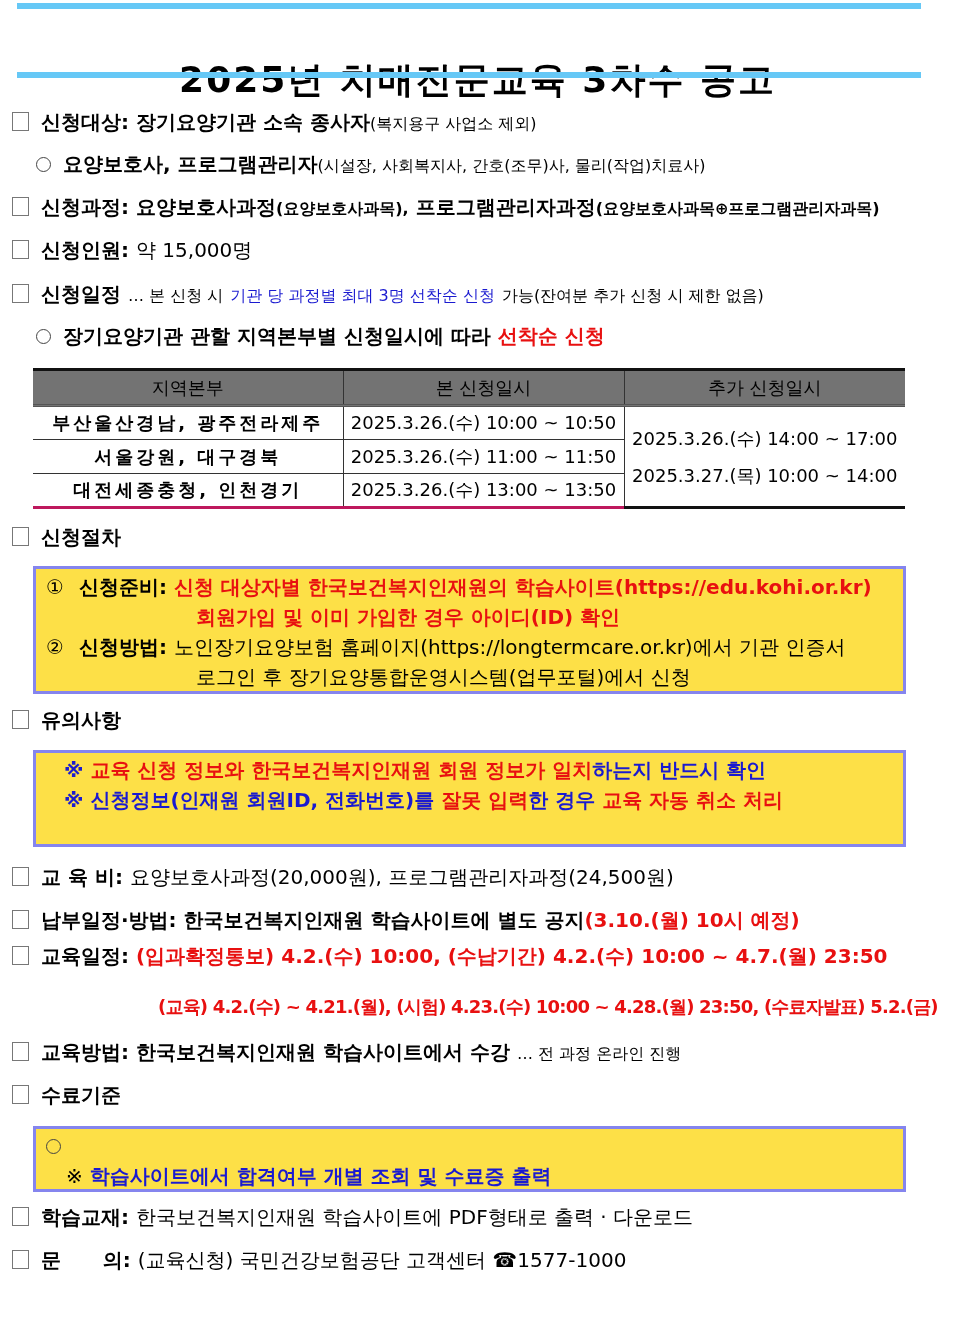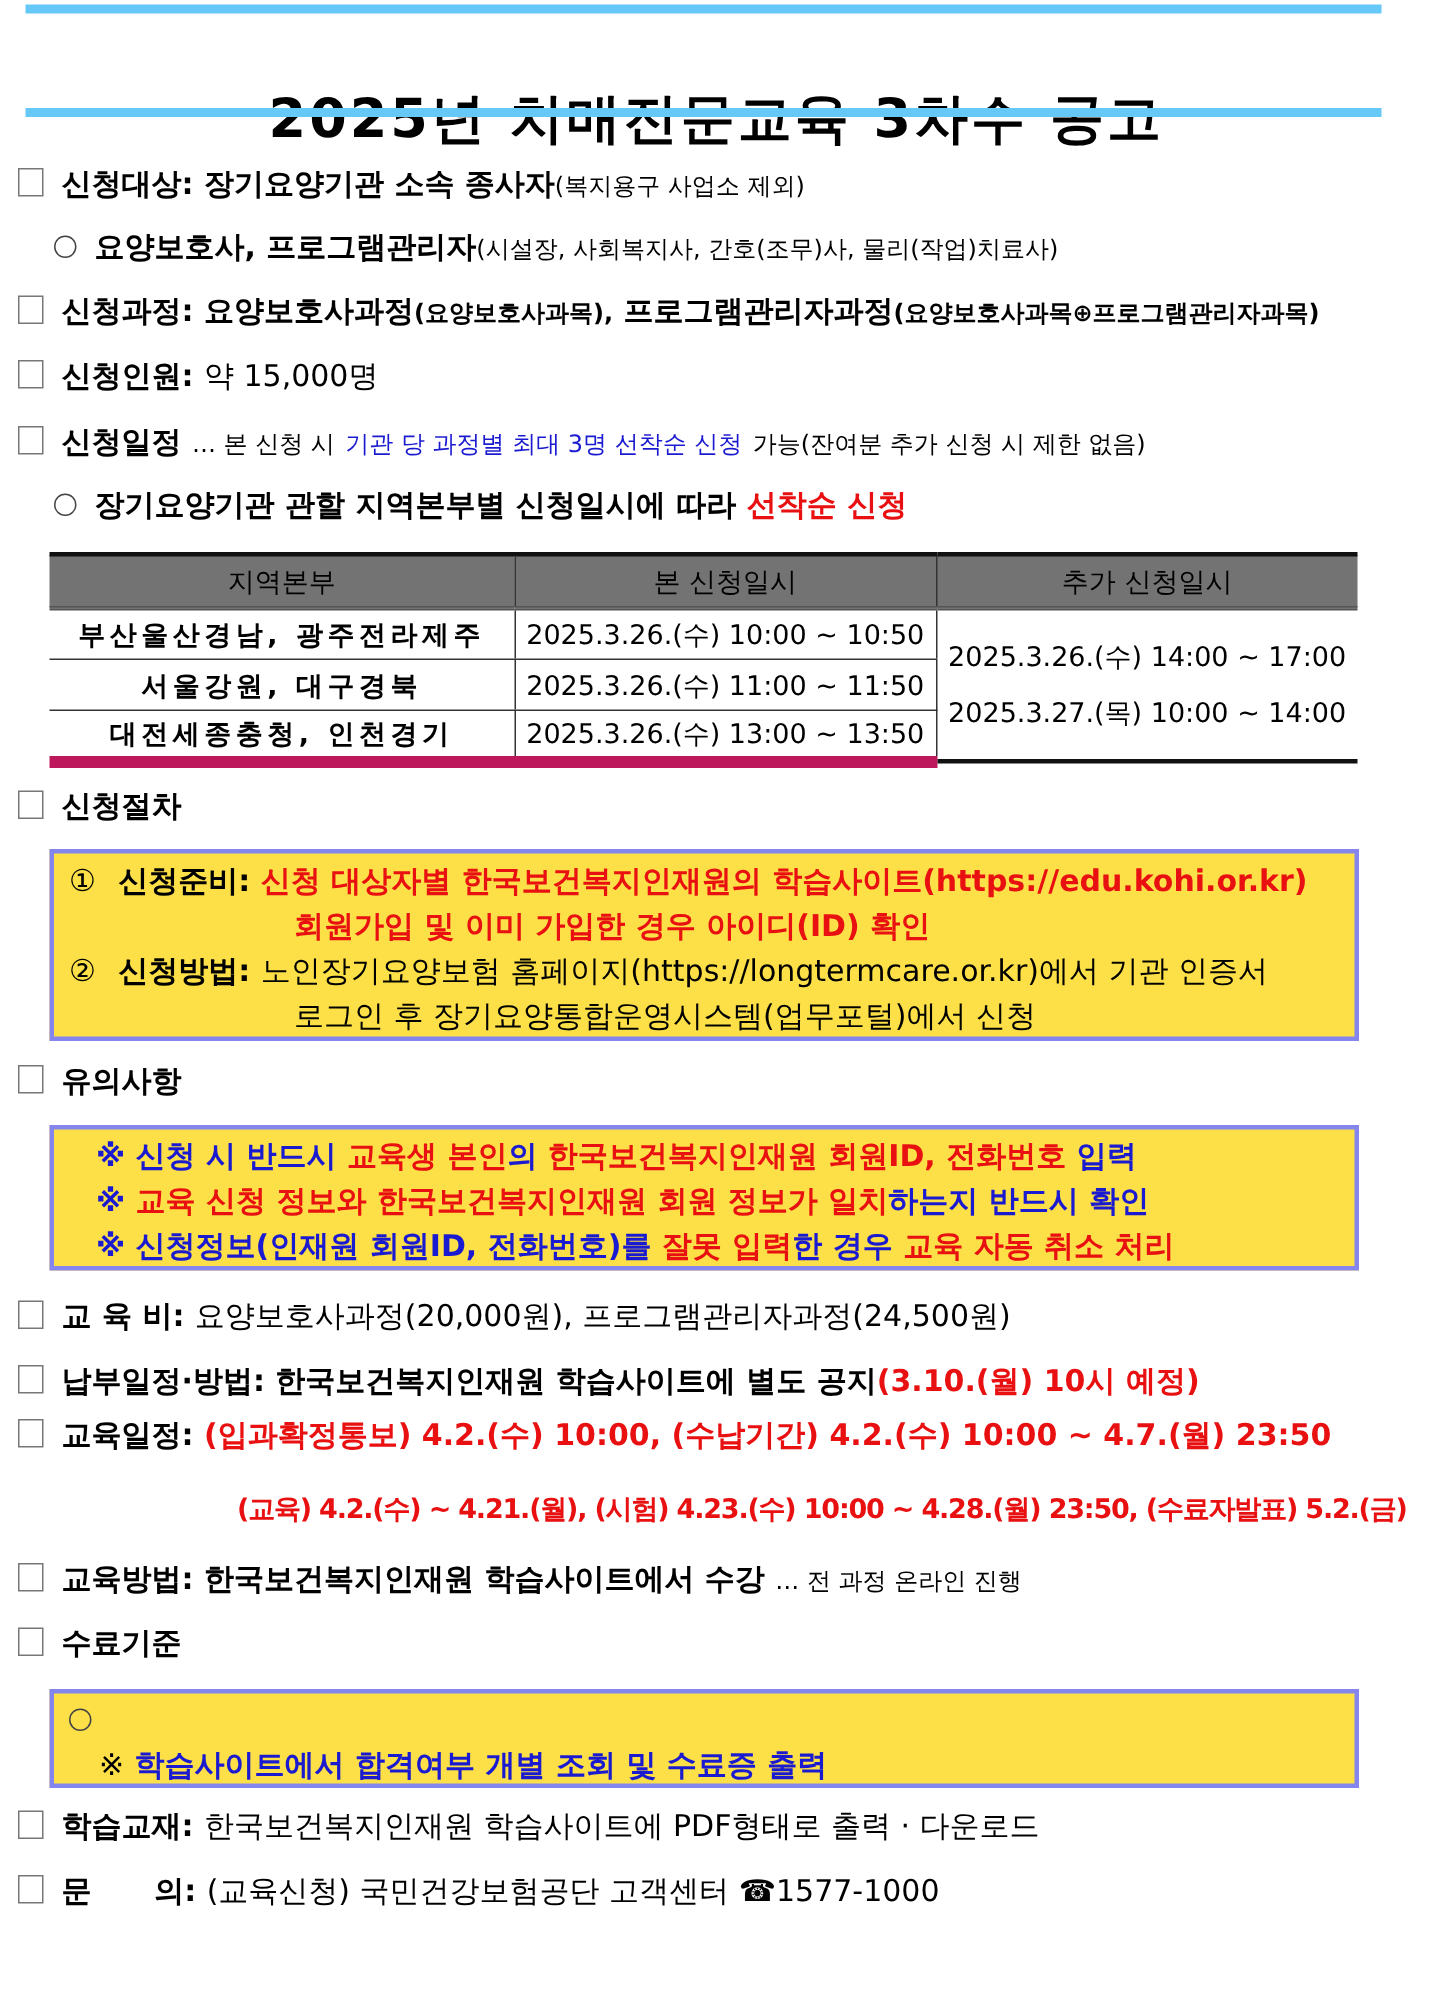--- a/index.html
+++ b/index.html
@@ -18,21 +18,21 @@
   .small { font-size: 16px; font-weight: normal; }
   .small-b { font-size: 16px; font-weight: bold; }
   .norm { font-weight: normal; }
   .red { color: #e81010; }
   .blue { color: #1a1ad0; }
 
   table.sched { position: absolute; top: 368px; left: 33px; width: 872px; border-collapse: collapse; font-size: 18px; }
   table.sched th { background: #737373; font-weight: normal; height: 36px; border-top: 3px solid #111; border-bottom: 3px double #555; }
   table.sched td { height: 34px; border-bottom: 1px solid #333; text-align: center; }
   table.sched th + th, table.sched td + td { border-left: 1px solid #333; }
-  table.sched tr:last-child td { border-bottom: 8px solid #be185d; }
+  table.sched tr:last-child td { border-bottom: 3px solid #be185d; }
   table.sched td.region { font-weight: bold; letter-spacing: 3px; }
   table.sched td.extra { line-height: 37px; border-bottom: 3px solid #111; }
 
   .box { position: absolute; left: 33px; width: 873px; border: 3px solid #8585ee; background: #fde047; }
   .box .row { font-size: 20px; line-height: 30px; white-space: nowrap; font-weight: bold; }
 </style>
 </head>
 <body>
 
 <div class="bar top"></div>
@@ -110,21 +110,20 @@
     <span style="margin-left:8px">신청방법:</span>
     <span class="norm">노인장기요양보험 홈페이지(https://longtermcare.or.kr)에서 기관 인증서</span>
   </div>
   <div class="row norm" style="padding-left:150px; font-weight:normal;">로그인 후 장기요양통합운영시스템(업무포털)에서 신청</div>
 </div>
 
 <div class="line" style="top:706px;">
   <span class="sq"></span><span>유의사항</span>
 </div>
 <div class="box" style="top:750px; height:97px; padding:2px 0 0 28px;">
-  <div class="row blue"><span>※ 신청 시 반드시 </span><span class="red">교육생 본인</span><span>의 </span><span class="red">한국보건복지인재원 회원ID, 전화번호</span><span> 입력</span></div>
   <div class="row blue"><span>※ </span><span class="red">교육 신청 정보와 한국보건복지인재원 회원 정보가 일치</span><span>하는지 반드시 확인</span></div>
   <div class="row blue"><span>※ 신청정보(인재원 회원ID, 전화번호)를 </span><span class="red">잘못 입력</span><span>한 경우 </span><span class="red">교육 자동 취소 처리</span></div>
 </div>
 
 <div class="line" style="top:863px;">
   <span class="sq"></span><span>교 육 비:</span>
   <span class="norm">요양보호사과정(20,000원), 프로그램관리자과정(24,500원)</span>
 </div>
 
 <div class="line" style="top:906px;">

